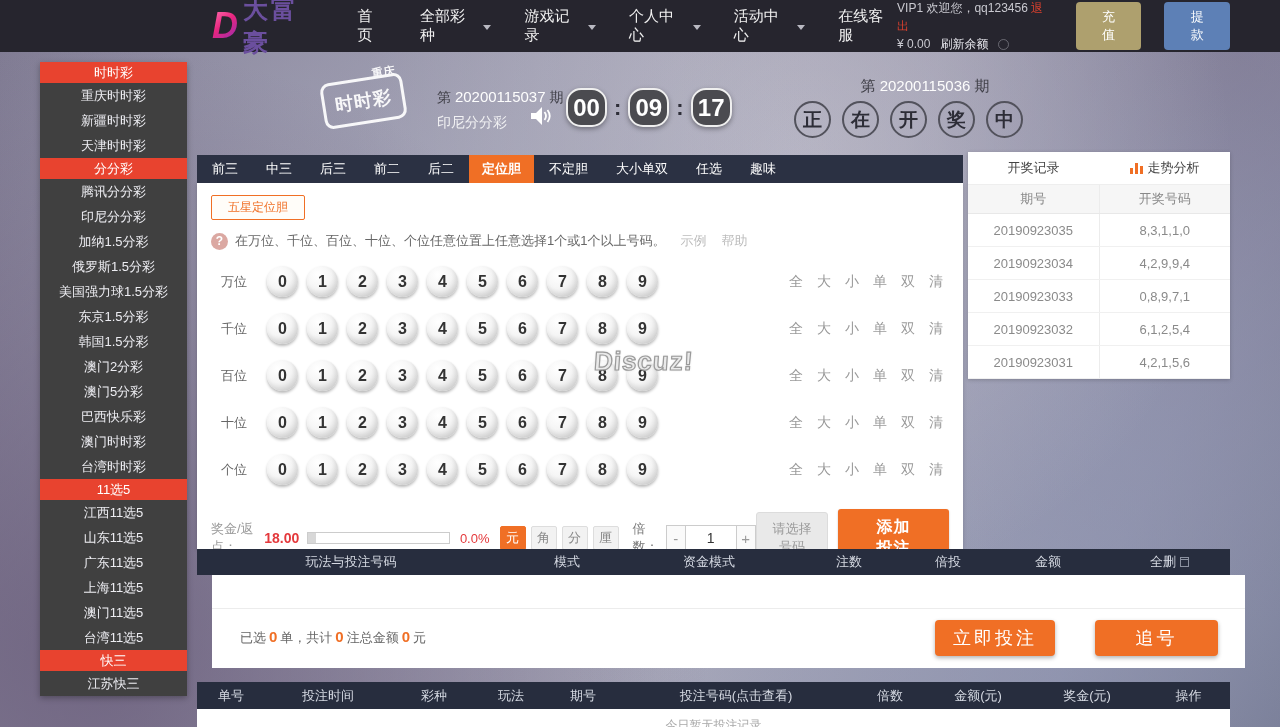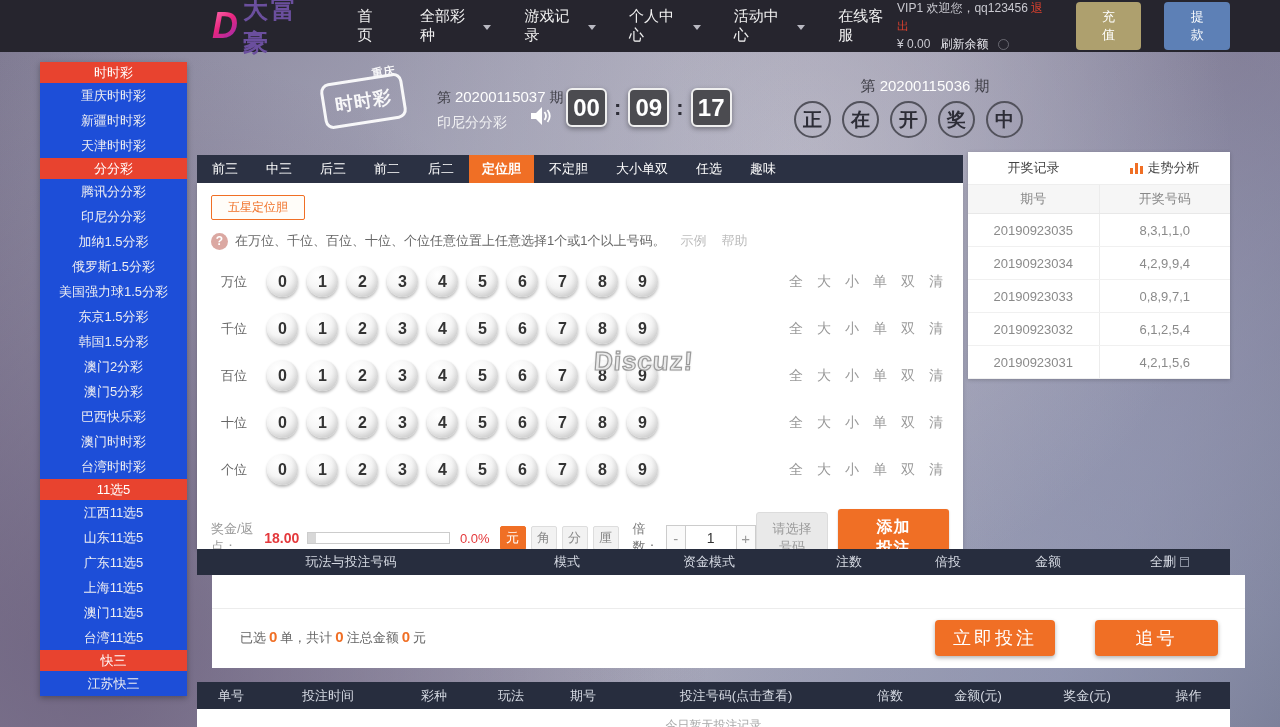--- a/index.html
+++ b/index.html
@@ -31,32 +31,32 @@
   .userinfo { margin-left:auto; font-size:12px; color:#c9c9d0; line-height:18px; }
   .userinfo .logout { color:#d8402e; margin-left:3px; cursor:pointer; }
   .userinfo .u2 span { margin-right:10px; }
   .refresh-icon { display:inline-block; width:11px; height:11px; border:1px solid #83838c; border-radius:50%; vertical-align:-2px; opacity:.7; }
   .topbtn { border:none; color:#fff; font-size:13px; padding:6px 20px; border-radius:4px; cursor:pointer; margin-left:23px; }
   .btn-gold { background:#aea06e; }
   .btn-blue { background:#5d80b6; margin-right:50px; }
   
   .sidebar { position:absolute; left:40px; top:62px; width:147px; z-index:20; box-shadow:0 2px 6px rgba(0,0,0,.3); }
   .side-header { height:21px; line-height:21px; background:#e8432f; color:#fff; font-size:13px; text-align:center; }
-  .side-item { height:25px; line-height:25px; background:#1d4ed8; color:#ededf2; font-size:13px; text-align:center; cursor:pointer; }
+  .side-item { height:25px; line-height:25px; background:#404040; color:#ededf2; font-size:13px; text-align:center; cursor:pointer; }
   
   .stamp { position:absolute; left:322px; top:78px; transform:rotate(-9deg); color:#fff; opacity:.93; z-index:5; }
   .stamp-box { border:3px solid #fff; border-radius:9px; padding:8px 10px; font-size:18px; font-weight:bold; letter-spacing:1px; }
   .stamp-region { position:absolute; top:-10px; left:54px; font-size:11px; font-weight:bold; letter-spacing:1px; }
   .issue-info { position:absolute; left:437px; top:84px; font-size:14px; line-height:25px; z-index:5; }
   .dk { color:#3e3e46; } .lt { color:#fdfdfd; } 
   .issue-info .lt { font-size:15px; }
   .countdown-label { color:#f2f2f4; }
   .speaker { position:absolute; left:531px; top:106px; z-index:5; }
   .countdown { position:absolute; left:566px; top:88px; display:flex; align-items:center; gap:7px; z-index:5; }
-  .digit { width:41px; height:39px; background:#4b4b50; border:2px solid #efefef; border-radius:6px;
+  .digit { width:41px; height:39px; background:#4b4b50; border:2px solid #efefef; border-radius:15px;
            color:#fff; font-size:24px; font-weight:bold; display:flex; align-items:center; justify-content:center;
            box-shadow:0 2px 5px rgba(0,0,0,.35); }
   .colon { color:#2e2e38; font-size:22px; font-weight:bold; }
   .cur-issue { position:absolute; left:840px; top:77px; width:170px; text-align:center; font-size:15px; z-index:5; }
   .circles { position:absolute; left:794px; top:101px; display:flex; gap:11px; z-index:5; }
   .circle { width:37px; height:37px; border-radius:50%; border:2px solid #52525c; color:#2d2d37;
             font-size:19px; font-weight:bold; display:flex; align-items:center; justify-content:center; }
   
   .tabbar { position:absolute; left:197px; top:155px; width:766px; height:28px; background:#2b3143;
             display:flex; z-index:10; }

